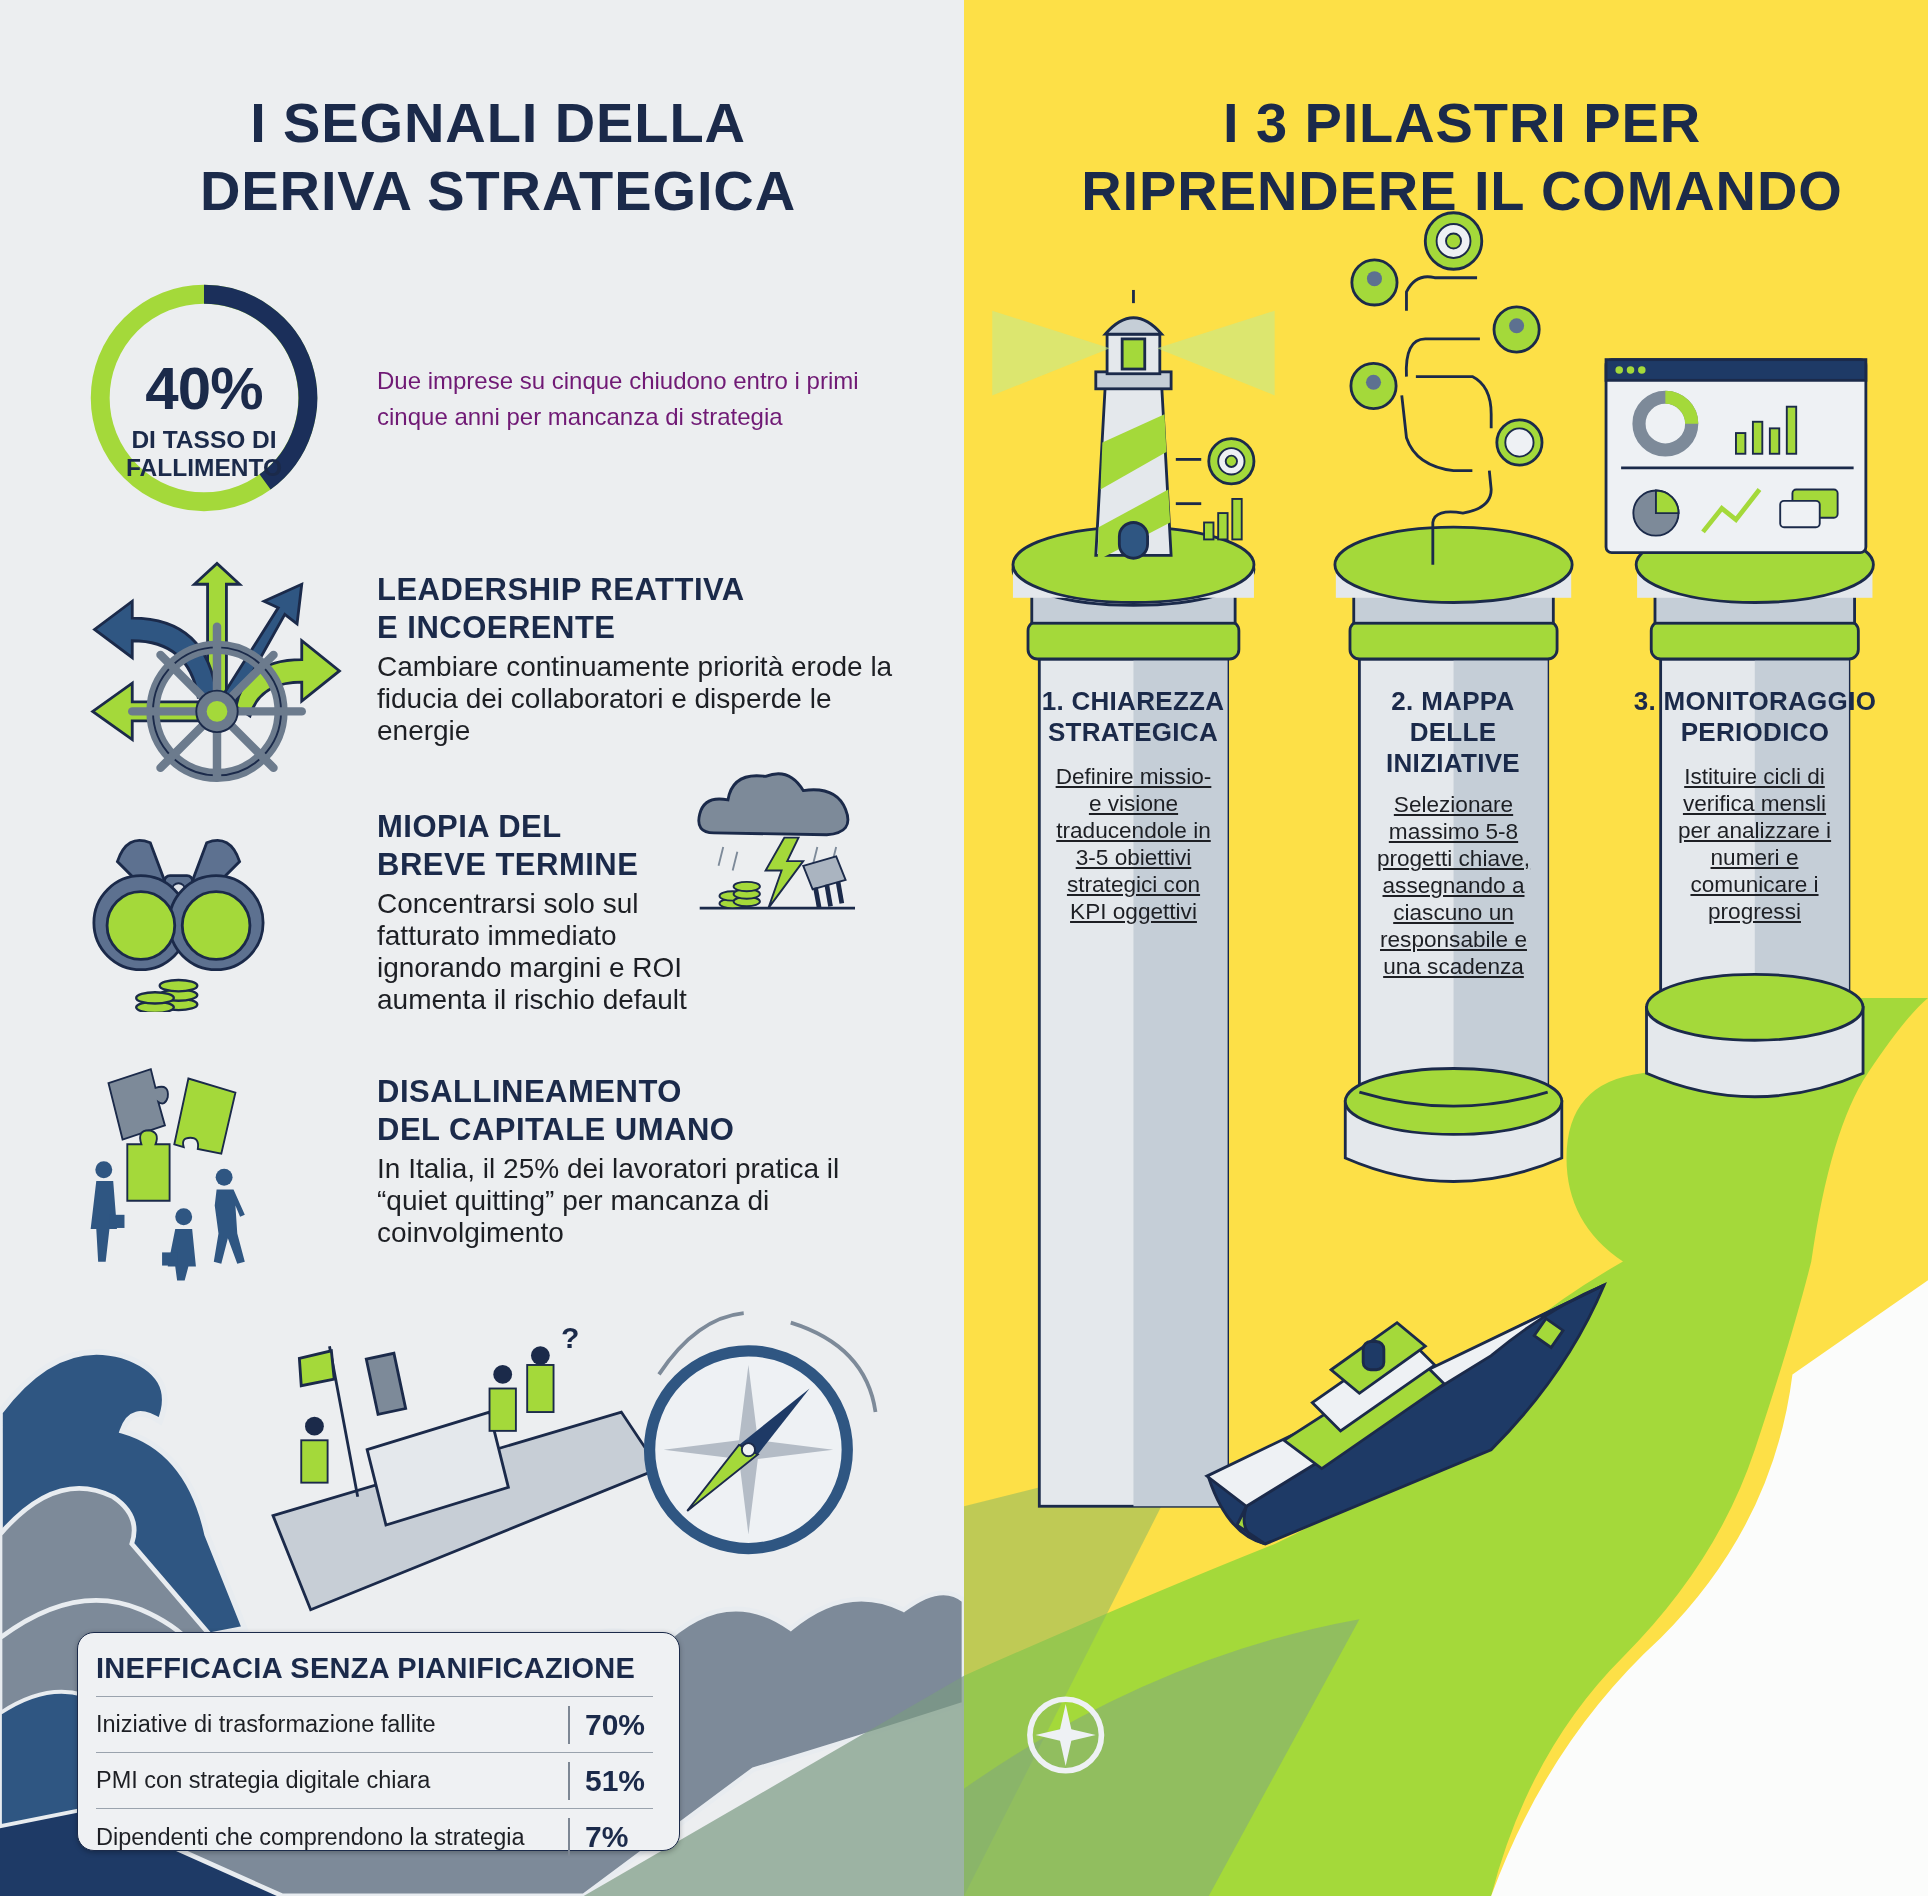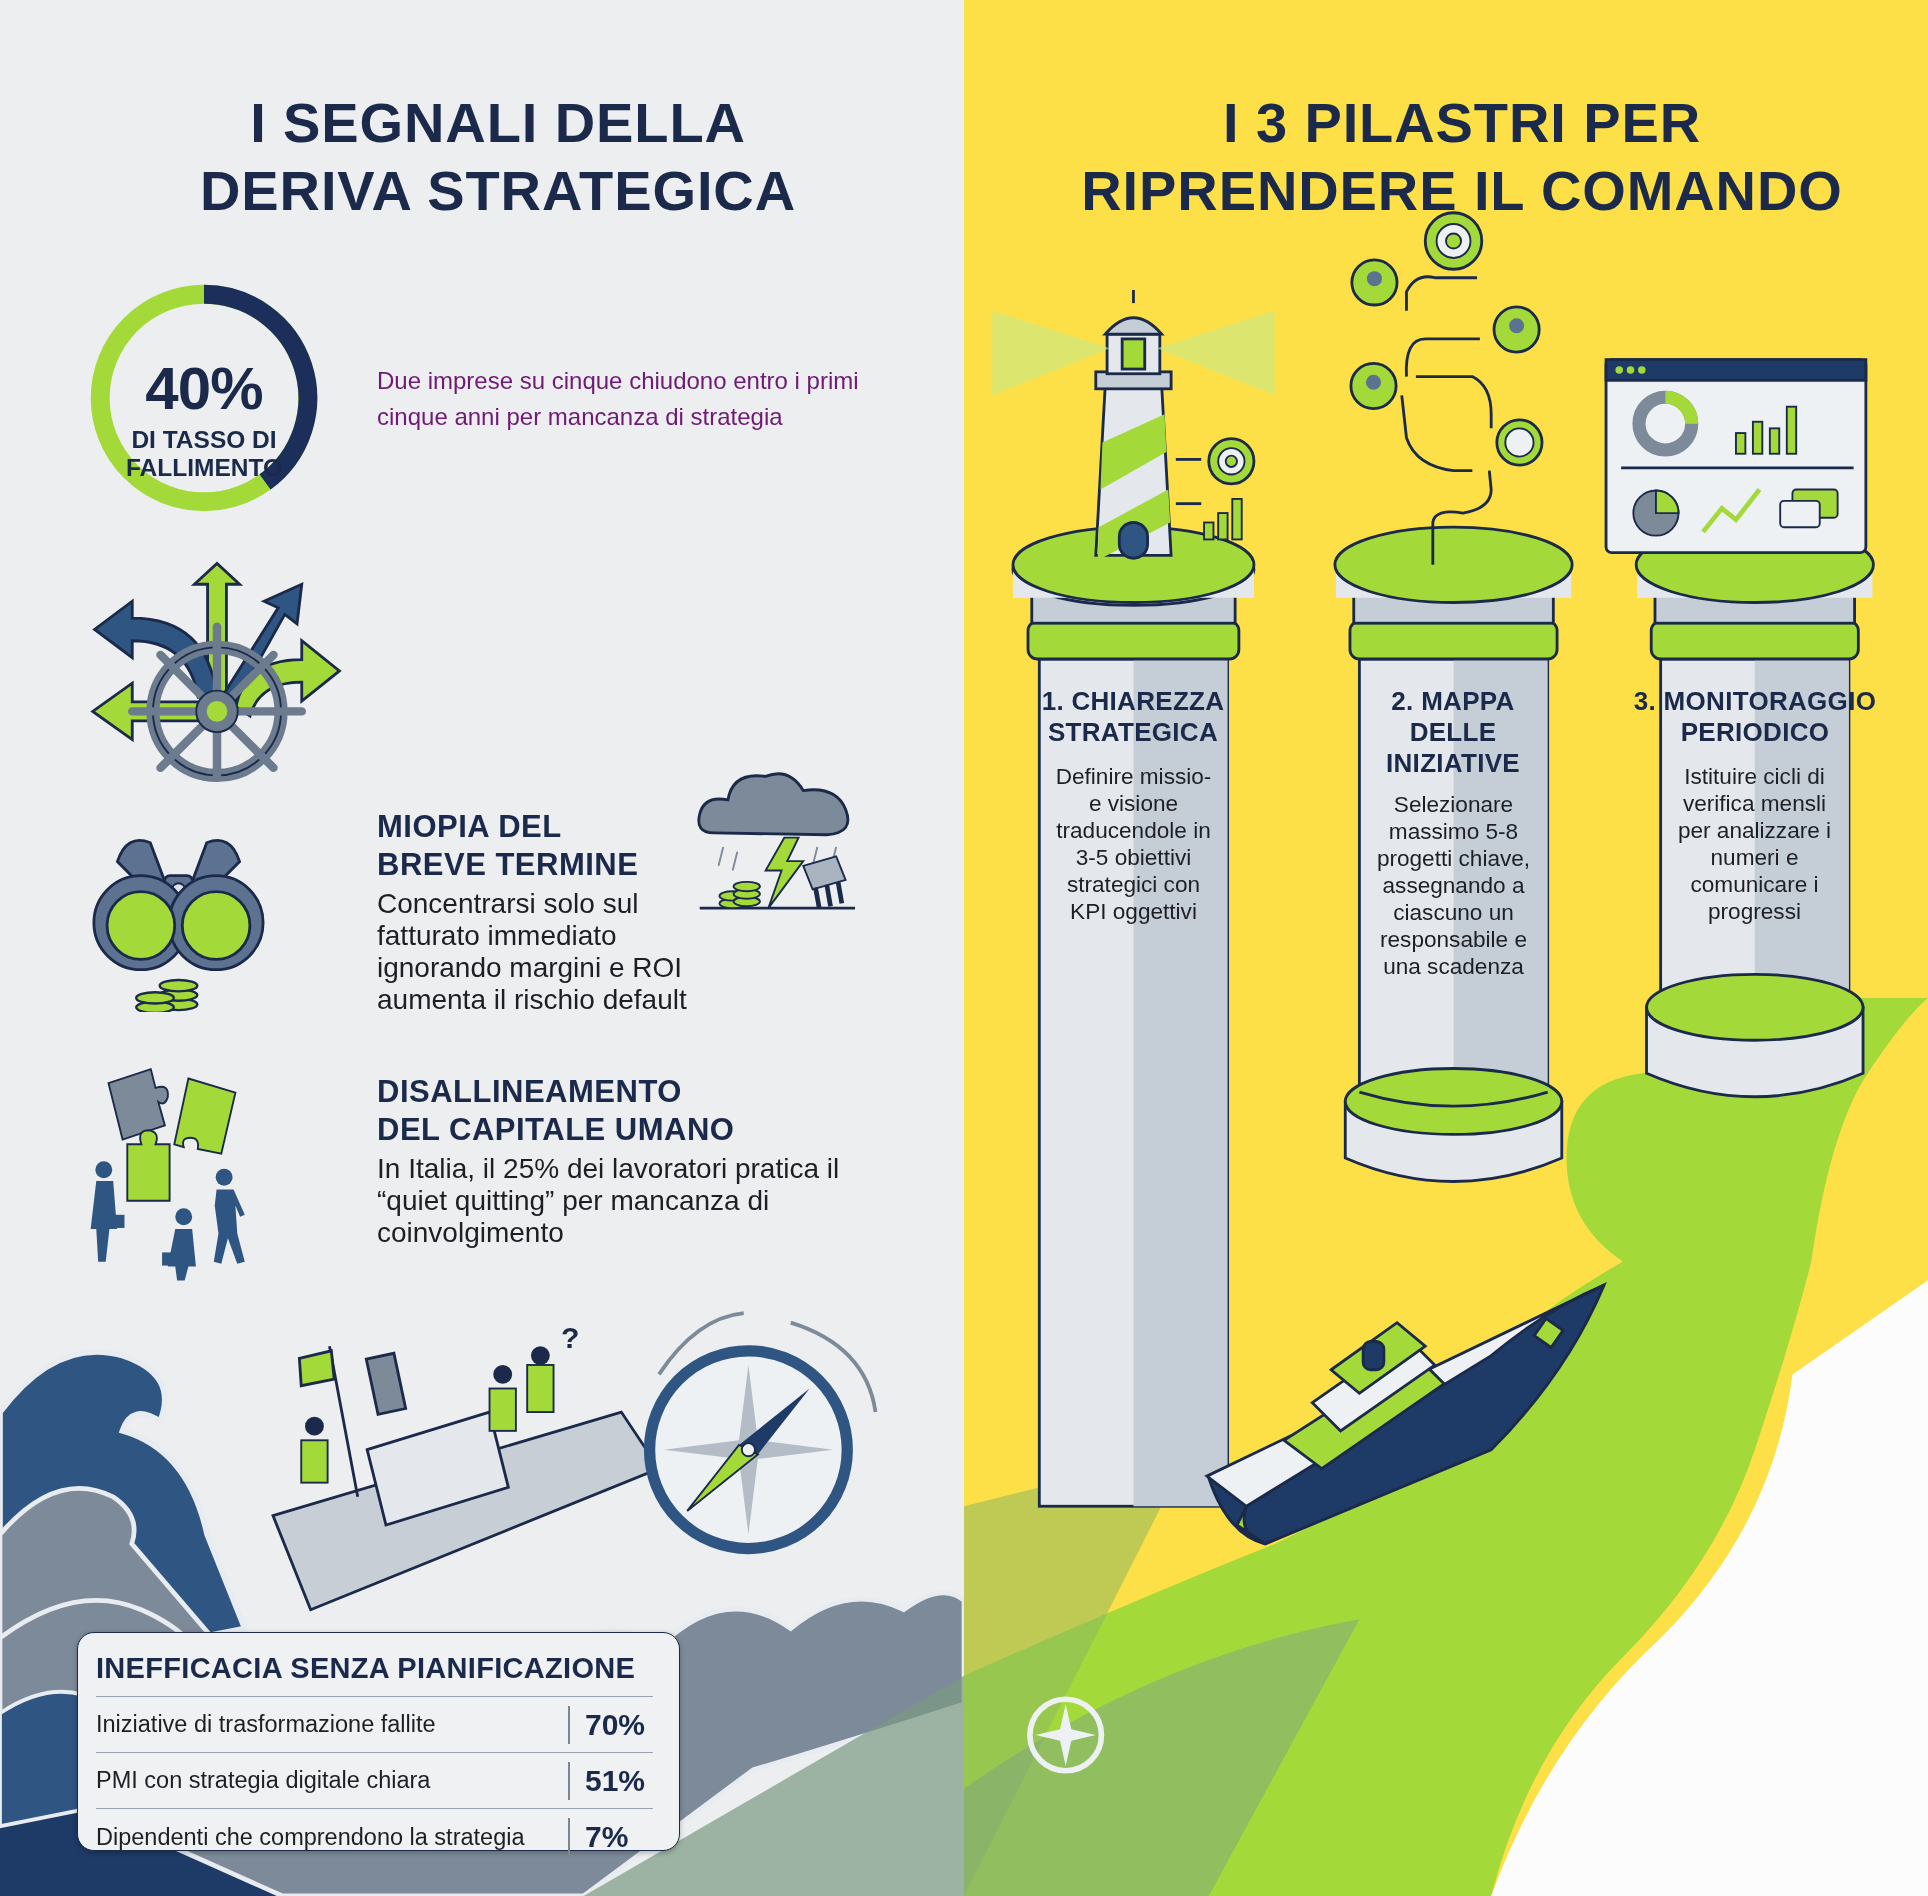--- a/index.html
+++ b/index.html
@@ -30,21 +30,21 @@
   .card { position: absolute; left: 77px; top: 1632px; width: 603px; height: 219px; background: #eff1f3; border: 1.9px solid #1b2a4a; border-radius: 17px; padding: 19px 26px 0 18px; box-shadow: 0 1.9px 5.6px rgba(0,0,0,.25); }
   .card-title { font-size: 29px; font-weight: 700; color: #1b2a4a; letter-spacing: 0.3px; padding-bottom: 11.3px; border-bottom: 1.9px solid #9aa3ad; }
   .card-row { display: flex; align-items: center; height: 56px; border-bottom: 1.9px solid #9aa3ad; }
   .card-row:last-child { border-bottom: none; }
   .row-label { flex: 1; font-size: 23.5px; color: #1d1f24; }
   .row-sep { width: 1.9px; height: 38px; background: #7d8794; margin-right: 15px; }
   .row-value { width: 68px; font-size: 30px; font-weight: 700; color: #1b2a4a; }
 
   
   .pillar-title { position: absolute; font-weight: 700; color: #1b2a4a; font-size: 26px; line-height: 31px; text-align: center; letter-spacing: 0.3px; }
-  .pillar-desc { position: absolute; color: #1d1f24; font-size: 22.6px; line-height: 27px; text-align: center; }
+  .pillar-desc { position: absolute; color: #1d1f24; font-size: 22.6px; line-height: 27px; text-align: center; text-decoration: underline; }
 </style>
 </head>
 <body>
 
 <div class="left-panel">
   <div class="title title-left">
     <div>I SEGNALI DELLA</div>
     <div>DERIVA STRATEGICA</div>
   </div>
 
@@ -69,20 +69,25 @@
     <circle cx="140" cy="165" r="68" fill="none" stroke="#1b2a4a" stroke-width="2"></circle>
     <g stroke="#6c7b8d" stroke-width="9" stroke-linecap="round">
       <line x1="140" y1="75" x2="140" y2="235"></line>
       <line x1="50" y1="165" x2="230" y2="165"></line>
       <line x1="80" y1="105" x2="200" y2="225"></line>
       <line x1="200" y1="105" x2="80" y2="225"></line>
     </g>
     <circle cx="140" cy="165" r="22" fill="#6c7b8d" stroke="#1b2a4a" stroke-width="2"></circle>
     <circle cx="140" cy="165" r="11" fill="#a4d93a"></circle>
   </svg>
+  <div class="sign" style="top:571px">
+    <div class="sign-title">LEADERSHIP REATTIVA</div>
+    <div class="sign-title">E INCOERENTE</div>
+    <div class="sign-desc">Cambiare continuamente priorità erode la fiducia dei collaboratori e disperde le energie</div>
+  </div>
 
   <svg class="icon-box" style="left:89px;top:824px;width:179px;height:188px" viewBox="0 0 190 200">
     <path d="M30 40 Q40 10 65 20 L80 60 L60 70 Z" fill="#5d7190" stroke="#1b2a4a" stroke-width="3"></path>
     <path d="M160 40 Q150 10 125 20 L110 60 L130 70 Z" fill="#5d7190" stroke="#1b2a4a" stroke-width="3"></path>
     <rect x="80" y="55" width="30" height="30" rx="6" fill="#5d7190" stroke="#1b2a4a" stroke-width="3"></rect>
     <circle cx="95" cy="70" r="7" fill="#dfe3e8" stroke="#1b2a4a" stroke-width="2"></circle>
     <circle cx="55" cy="105" r="50" fill="#5d7190" stroke="#1b2a4a" stroke-width="3"></circle>
     <circle cx="135" cy="105" r="50" fill="#5d7190" stroke="#1b2a4a" stroke-width="3"></circle>
     <circle cx="55" cy="108" r="36" fill="#a4d93a" stroke="#1b2a4a" stroke-width="3"></circle>
     <circle cx="135" cy="108" r="36" fill="#a4d93a" stroke="#1b2a4a" stroke-width="3"></circle>

